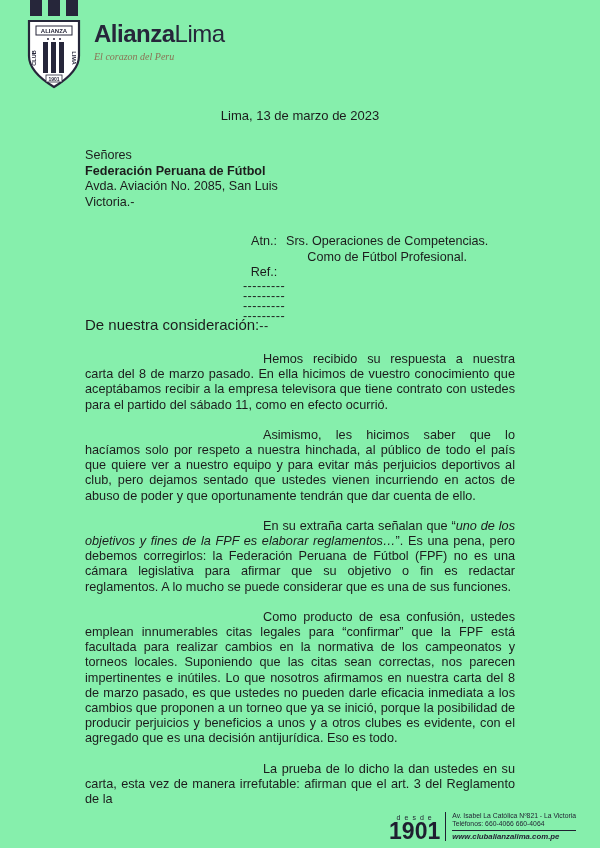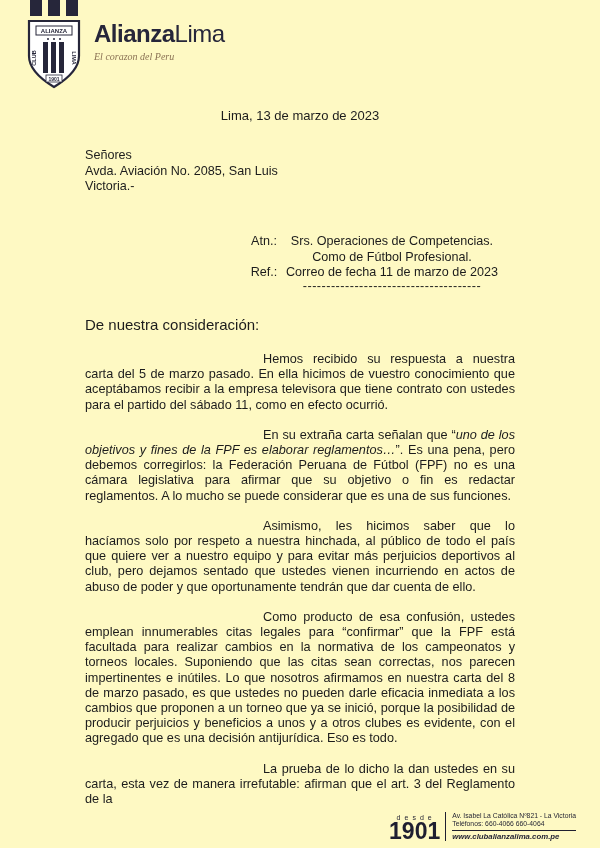--- a/index.html
+++ b/index.html
@@ -1,20 +1,20 @@
 <!DOCTYPE html>
 <html><head>
 <meta charset="utf-8">
 <style>
   html, body { margin: 0; padding: 0; background: #ffffff; }
   .page {
     position: relative;
     width: 600px;
     height: 848px;
-    background: #fef9c3;
+    background: #86efac;
     font-family: "Liberation Sans", sans-serif;
     color: #1c1c1c;
     overflow: hidden;
   }
 
   
   .logo { position: absolute; left: 22px; top: 0; display: flex; align-items: flex-start; }
   .crest { width: 64px; height: 90px; }
   .wordmark-wrap { margin-left: 8px; margin-top: 22px; }
   .wordmark { font-size: 24px; letter-spacing: -0.5px; color: #26263a; line-height: 1; }
@@ -122,41 +122,41 @@
         <span class="wm-bold">Alianza</span><span class="wm-light">Lima</span>
       </div>
       <div class="tagline">El corazon del Peru</div>
     </div>
   </div>
 
   <div class="date">Lima, 13 de marzo de 2023</div>
 
   <div class="recipient">
     <div>Señores</div>
+    <div class="bold">Federación Peruana de Fútbol</div>
     <div>Avda. Aviación No. 2085, San Luis</div>
     <div>Victoria.-</div>
   </div>
 
   <div class="refblock">
     <div>Atn.:</div>
     <div>Srs. Operaciones de Competencias.</div>
     <div></div>
     <div>Como de Fútbol Profesional.</div>
     <div>Ref.:</div>
-    <div>Correo de fecha 11 de marzo de 2023</div>
     <div></div>
     <div class="dashes">--------------------------------------</div>
   </div>
 
   <div class="greeting">De nuestra consideración:</div>
 
   <div class="body">
-      <p class="para"><span>Hemos recibido su respuesta a nuestra carta del 5 de marzo pasado. En ella hicimos de vuestro conocimiento que aceptábamos recibir a la empresa televisora que tiene contrato con ustedes para el partido del sábado 11, como en efecto ocurrió.</span></p>
+      <p class="para"><span>Hemos recibido su respuesta a nuestra carta del 8 de marzo pasado. En ella hicimos de vuestro conocimiento que aceptábamos recibir a la empresa televisora que tiene contrato con ustedes para el partido del sábado 11, como en efecto ocurrió.</span></p>
+      <p class="para"><span>Asimismo, les hicimos saber que lo hacíamos solo por respeto a nuestra hinchada, al público de todo el país que quiere ver a nuestro equipo y para evitar más perjuicios deportivos al club, pero dejamos sentado que ustedes vienen incurriendo en actos de abuso de poder y que oportunamente tendrán que dar cuenta de ello.</span></p>
       <p class="para"><span>En su extraña carta señalan que “</span><span class="it">uno de los objetivos y fines de la FPF es elaborar reglamentos…</span><span>”. Es una pena, pero debemos corregirlos: la Federación Peruana de Fútbol (FPF) no es una cámara legislativa para afirmar que su objetivo o fin es redactar reglamentos. A lo mucho se puede considerar que es una de sus funciones.</span></p>
-      <p class="para"><span>Asimismo, les hicimos saber que lo hacíamos solo por respeto a nuestra hinchada, al público de todo el país que quiere ver a nuestro equipo y para evitar más perjuicios deportivos al club, pero dejamos sentado que ustedes vienen incurriendo en actos de abuso de poder y que oportunamente tendrán que dar cuenta de ello.</span></p>
       <p class="para"><span>Como producto de esa confusión, ustedes emplean innumerables citas legales para “confirmar” que la FPF está facultada para realizar cambios en la normativa de los campeonatos y torneos locales. Suponiendo que las citas sean correctas, nos parecen impertinentes e inútiles. Lo que nosotros afirmamos en nuestra carta del 8 de marzo pasado, es que ustedes no pueden darle eficacia inmediata a los cambios que proponen a un torneo que ya se inició, porque la posibilidad de producir perjuicios y beneficios a unos y a otros clubes es evidente, con el agregado que es una decisión antijurídica. Eso es todo.</span></p>
       <p class="para"><span>La prueba de lo dicho la dan ustedes en su carta, esta vez de manera irrefutable: afirman que el art. 3 del Reglamento de la</span></p>
     </div>
 
   <div class="footer">
     <div class="desde-col">
       <div class="desde">desde</div>
       <div class="year">1901</div>
     </div>
     <div class="vbar"></div>

